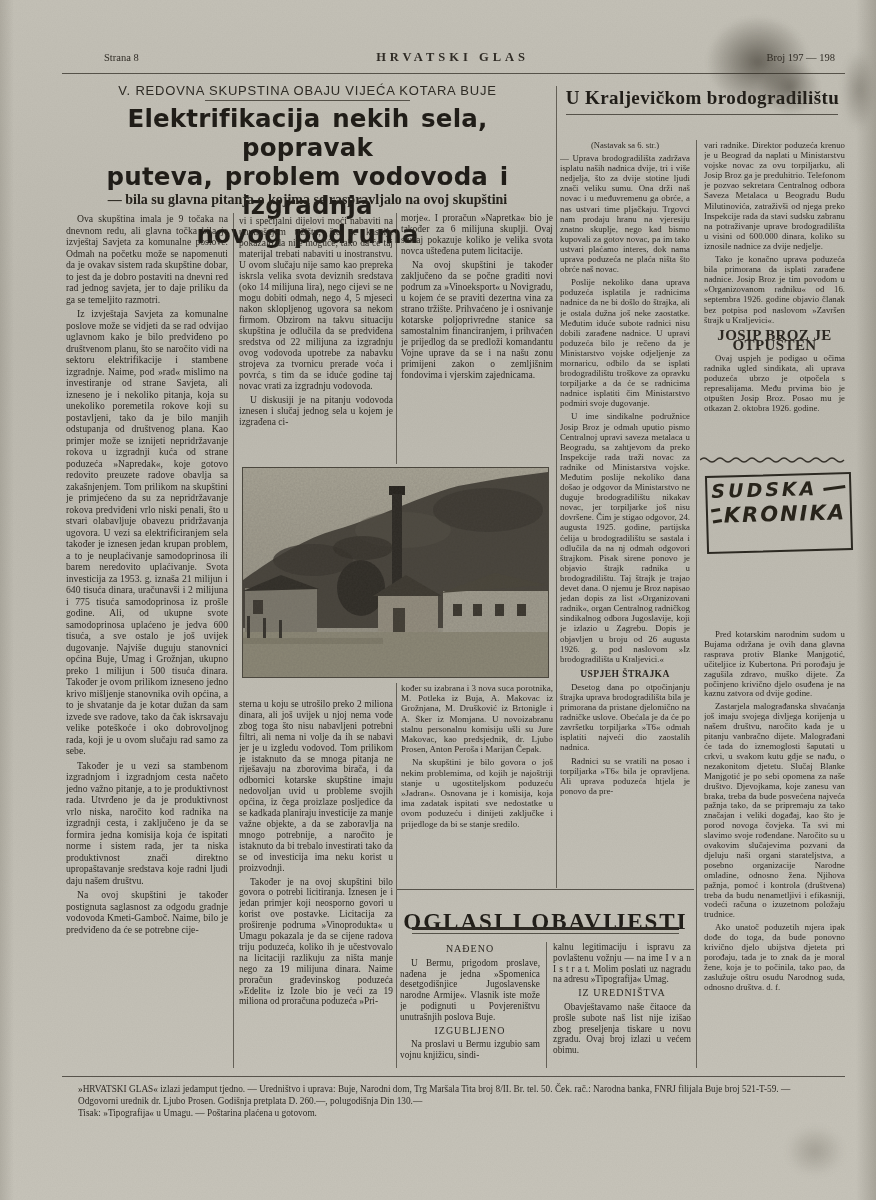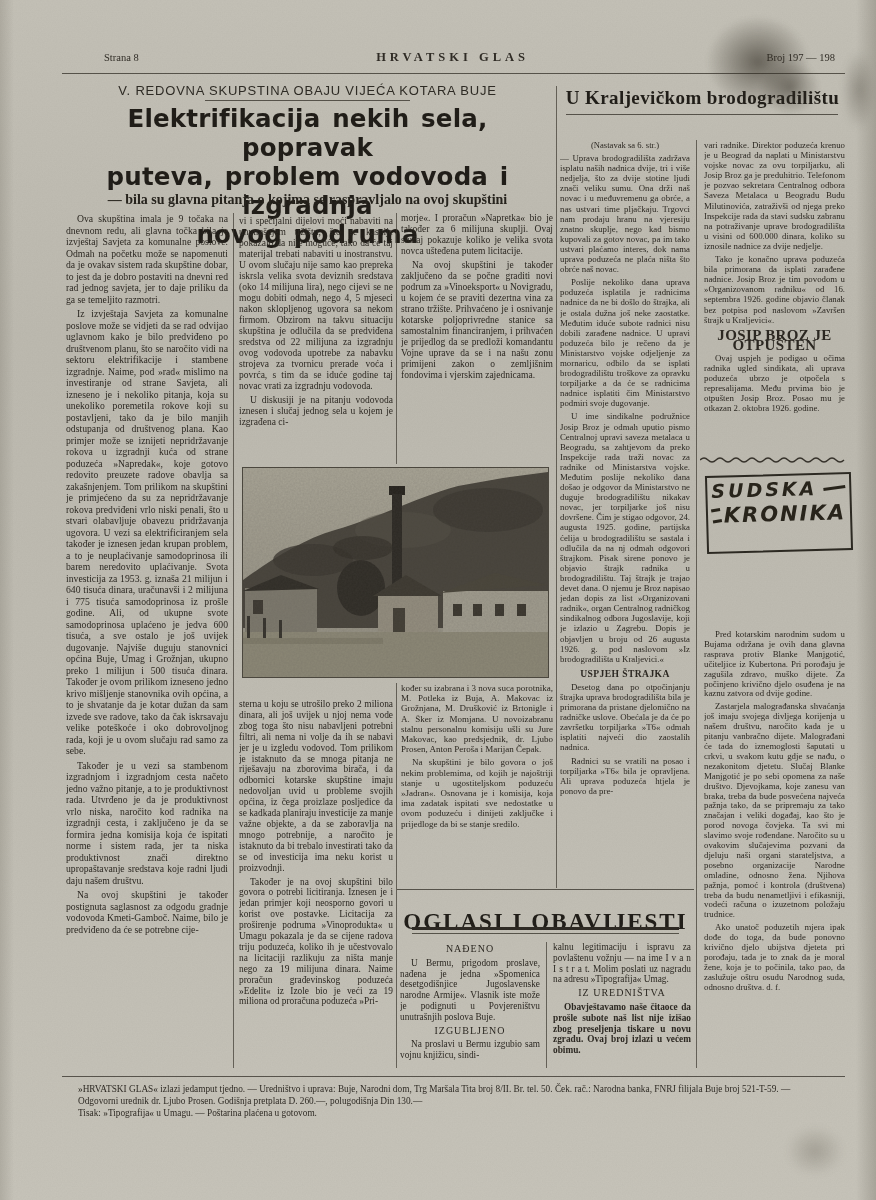--- a/index.html
+++ b/index.html
@@ -185,21 +185,21 @@
   <div class="col" style="left:400px;top:942px;width:140px;height:126px;font-size:9.3px;line-height:10.8px;">
     <div class="mini-head">NAĐENO</div>
     <p>U Bermu, prigodom proslave, nađena je jedna »Spomenica desetgodišnjice Jugoslavenske narodne Armije«. Vlasnik iste može je podignuti u Povjereništvu unutrašnjih poslova Buje.</p>
     <div class="mini-head">IZGUBLJENO</div>
     <p>Na proslavi u Bermu izgubio sam vojnu knjižicu, sindi-</p>
   </div>
   <div class="rule-v" style="left:546px;top:942px;height:126px;"></div>
   <div class="col" style="left:553px;top:942px;width:138px;height:126px;font-size:9.3px;line-height:10.8px;">
     <p class="noindent">kalnu legitimaciju i ispravu za povlaštenu vožnju — na ime I v a n  I s t r a t. Molim poslati uz nagradu na adresu »Tipografija« Umag.</p>
     <div class="mini-head">IZ UREDNIŠTVA</div>
-    <p style="font-weight:bold;">Obavještavamo naše čitaoce da prošle subote naš list nije izišao zbog preseljenja tiskare u novu zgradu. Ovaj broj izlazi u većem obimu.</p>
+    <p style="font-weight:normal;">Obavještavamo naše čitaoce da prošle subote naš list nije izišao zbog preseljenja tiskare u novu zgradu. Ovaj broj izlazi u većem obimu.</p>
   </div>
 
   <div class="rule-h" style="left:62px;top:1076px;width:783px;"></div>
   <div class="abs" style="left:78px;top:1083px;width:751px;font-size:9.3px;line-height:12px;color:#2c2822;">
     <div>»HRVATSKI GLAS« izlazi jedamput tjedno. — Uredništvo i uprava: Buje, Narodni dom, Trg Maršala Tita broj 8/II. Br. tel. 50. Ček. rač.: Narodna banka, FNRJ filijala Buje broj 521-T-59. — Odgovorni urednik dr. Ljubo Prosen. Godišnja pretplata D. 260.—, polugodišnja Din 130.—</div>
     <div>Tisak: »Tipografija« u Umagu. — Poštarina plaćena u gotovom.</div>
   </div>
 
   <div class="stain" style="left:706px;top:16px;width:104px;height:92px;border-radius:45% 55% 50% 60%;
        background:radial-gradient(closest-side, rgba(48,43,34,0.62), rgba(48,43,34,0.28) 55%, rgba(48,43,34,0) 100%);

